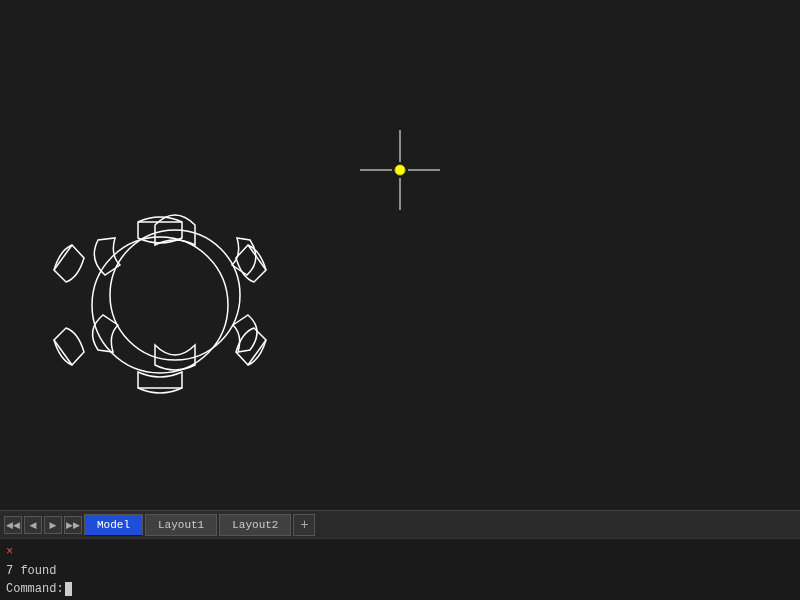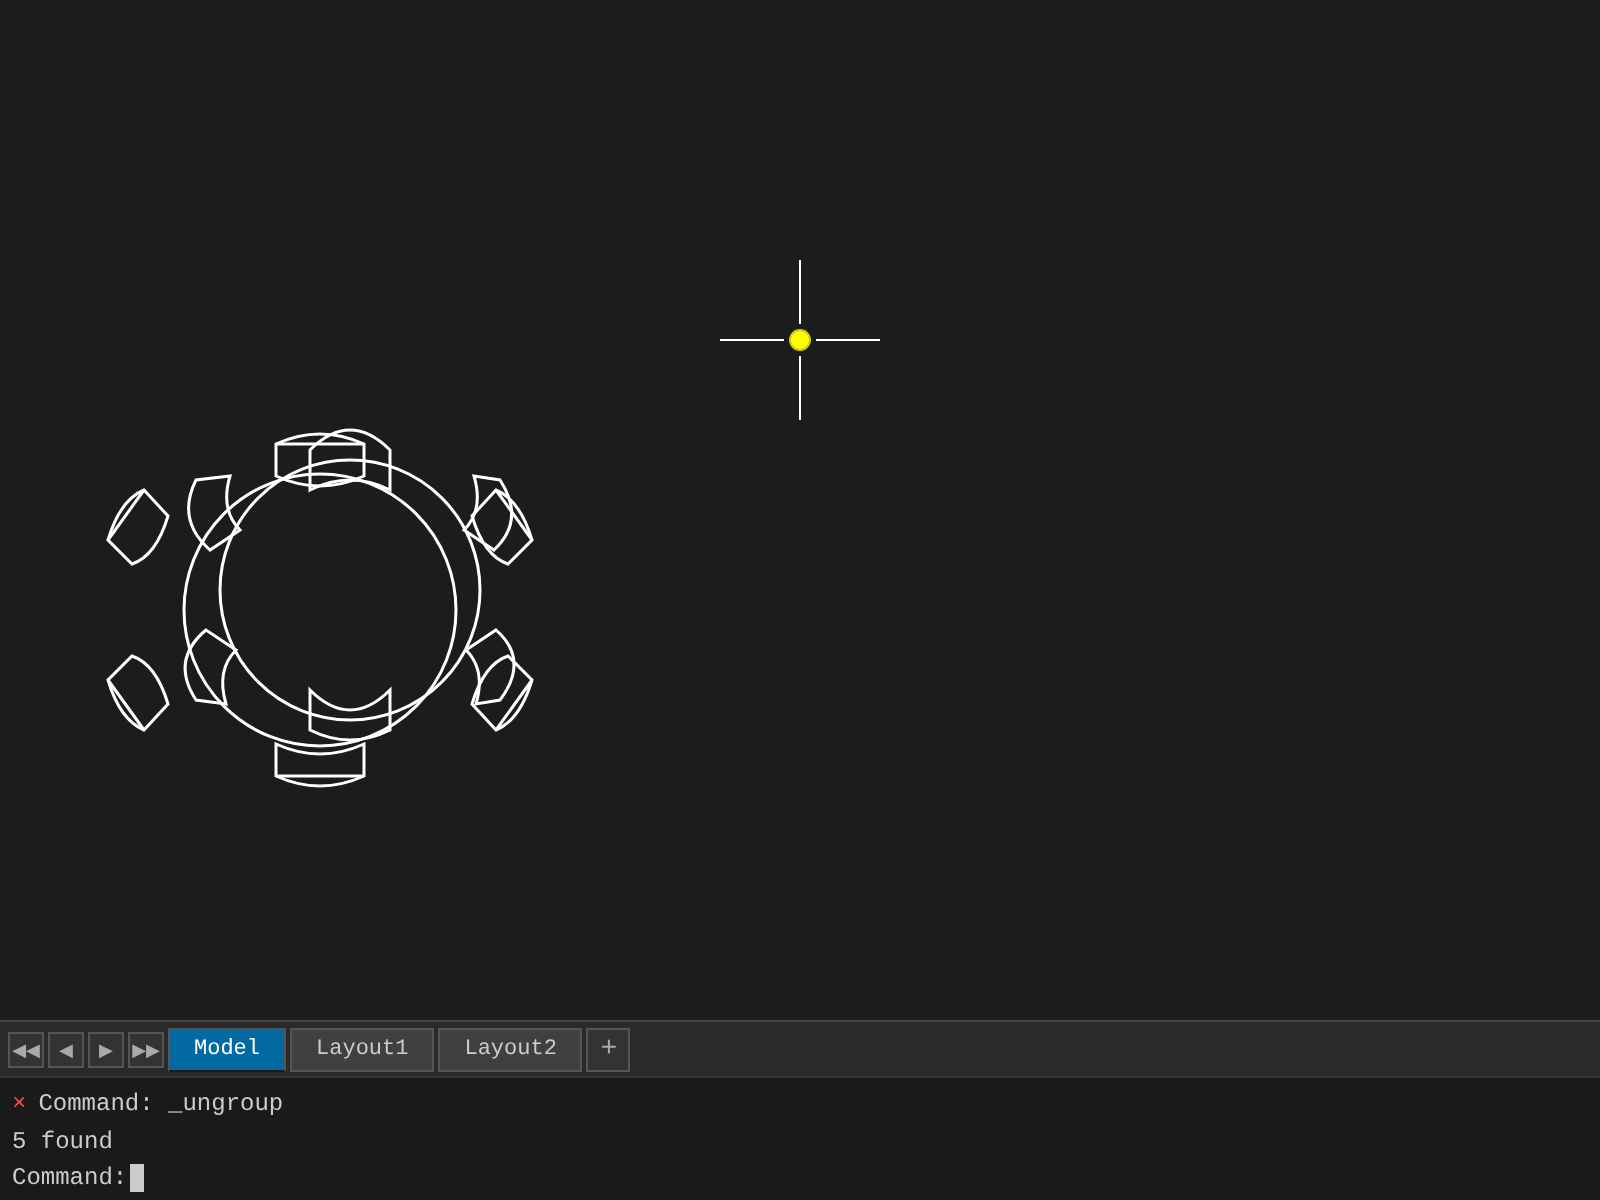--- a/index.html
+++ b/index.html
@@ -62,21 +62,21 @@
       cursor: pointer;
       display: flex;
       align-items: center;
       border: 1px solid #555;
       margin-right: 2px;
       color: #ccc;
       background: #404040;
     }
 
     .tab.active {
-      background: #0369a1;
+      background: #1d4ed8;
       color: #fff;
       border-bottom: 1px solid #1a1a1a;
     }
 
     .tab-add {
       width: 22px;
       height: 22px;
       display: flex;
       align-items: center;
       justify-content: center;
@@ -200,22 +200,21 @@
 
   <div class="tab active">Model</div>
   <div class="tab">Layout1</div>
   <div class="tab">Layout2</div>
   <div class="tab-add">+</div>
 </div>
 
 <div id="command-area">
   <div class="cmd-line">
     <span class="cmd-x">×</span>
-    <span>Command:  _ungroup</span>
   </div>
   <div class="cmd-line">
-    <span>5 found</span>
+    <span>7 found</span>
   </div>
   <div class="cmd-input-line">
     <span>Command:</span>
     <span class="cmd-cursor"></span>
   </div>
 </div>
 
 </body></html>

